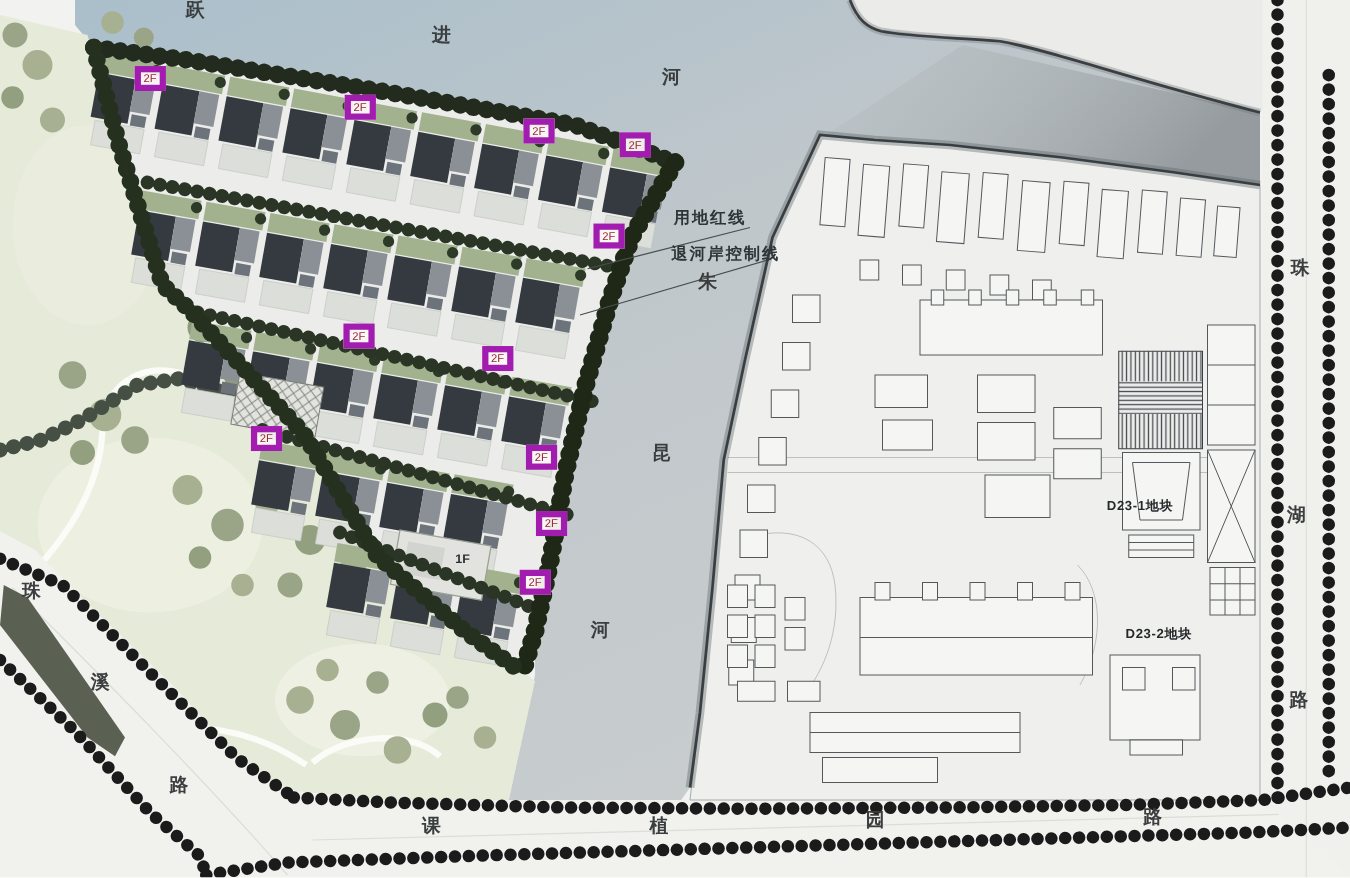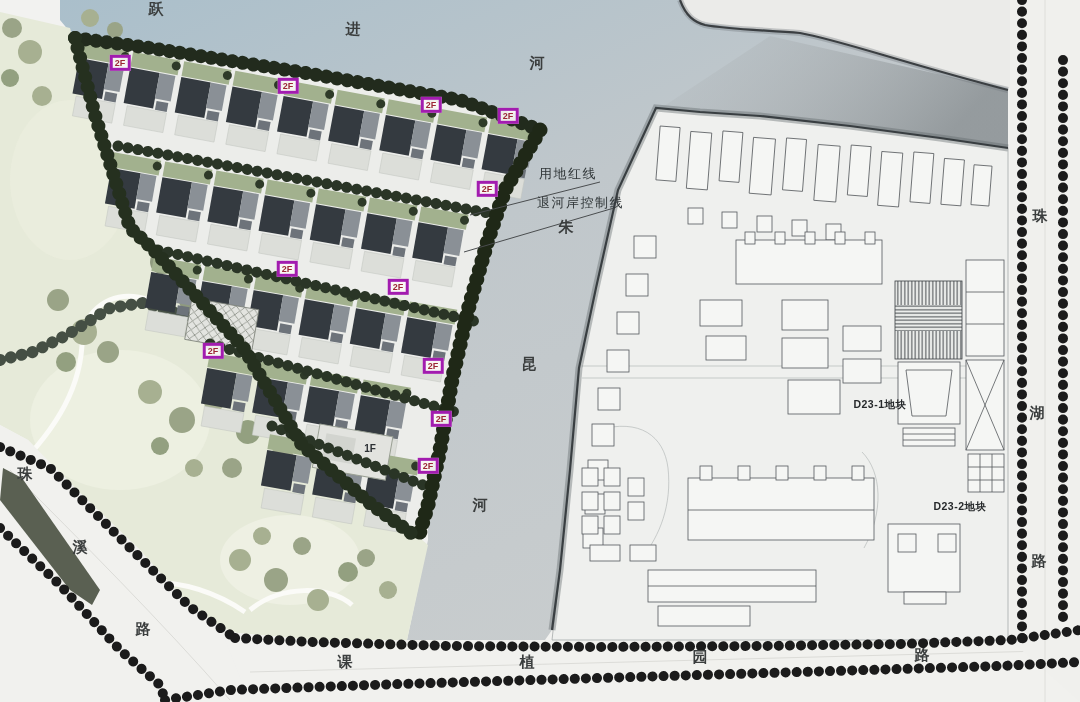--- a/index.html
+++ b/index.html
@@ -1,26 +1,26 @@
 <!DOCTYPE html>
 <html><head>
 <meta charset="utf-8">
 <style>
   html,body{margin:0;padding:0;background:#ffffff;}
   .stage{position:relative;width:1080px;height:702px;overflow:hidden;background:#f2f2f0;
          font-family:"Liberation Sans","DejaVu Sans",sans-serif;}
   .stage svg{position:absolute;left:0;top:0;}
   .lbl{position:absolute;transform:translate(-50%,-50%);color:#3b3e3e;font-size:15px;
        font-weight:600;line-height:1;white-space:nowrap;}
-  .ann{position:absolute;color:#2f3537;font-size:13px;font-weight:400;letter-spacing:1.5px;
+  .ann{position:absolute;color:#2f3537;font-size:13px;font-weight:700;letter-spacing:1.5px;
        line-height:1;white-space:nowrap;}
   .parcel{position:absolute;transform:translate(-50%,-50%);font-size:10.5px;font-weight:700;
        color:#26292b;letter-spacing:.5px;white-space:nowrap;}
-  .badge{position:absolute;transform:translate(-50%,-50%);font-size:9px;font-weight:700;
-       color:#9c2736;background:rgba(250,248,245,.95);border:3px solid #a21caf;
+  .badge{position:absolute;transform:translate(-50%,-50%);font-size:9px;font-weight:400;
+       color:#9c2736;background:rgba(250,248,245,.95);border:5px solid #a21caf;
        padding:0 2px;line-height:1.15;white-space:nowrap;}
   .f1{position:absolute;transform:translate(-50%,-50%);font-size:10px;font-weight:700;color:#2c3034;}
 </style>
 </head>
 <body>
 
 <div class="stage">
 <svg width="1080" height="702" viewBox="0 0 1080 702">
   <defs>
     <linearGradient id="waterGrad" x1="0" y1="0" x2="0.65" y2="1">
@@ -312,22 +312,22 @@
   <span class="lbl" style="left:1039px;top:560px">路</span>
 
   <span class="lbl" style="left:345px;top:661px">课</span>
   <span class="lbl" style="left:527px;top:661px">植</span>
   <span class="lbl" style="left:700px;top:656px">园</span>
   <span class="lbl" style="left:922px;top:654px">路</span>
 
   <span class="ann" style="left:539px;top:167px">用地红线</span>
   <span class="ann" style="left:537px;top:196px">退河岸控制线</span>
 
-  <span class="parcel" style="left:880px;top:405px">D23-1地块</span>
-  <span class="parcel" style="left:960px;top:507px">D23-2地块</span>
+  <span class="parcel" style="left:912px;top:405px">D23-1地块</span>
+  <span class="parcel" style="left:927px;top:507px">D23-2地块</span>
 
   <span class="badge" style="left:120px;top:63px">2F</span>
   <span class="badge" style="left:288px;top:86px">2F</span>
   <span class="badge" style="left:431px;top:105px">2F</span>
   <span class="badge" style="left:508px;top:116px">2F</span>
   <span class="badge" style="left:487px;top:189px">2F</span>
   <span class="badge" style="left:287px;top:269px">2F</span>
   <span class="badge" style="left:398px;top:287px">2F</span>
   <span class="badge" style="left:213px;top:351px">2F</span>
   <span class="badge" style="left:433px;top:366px">2F</span>

